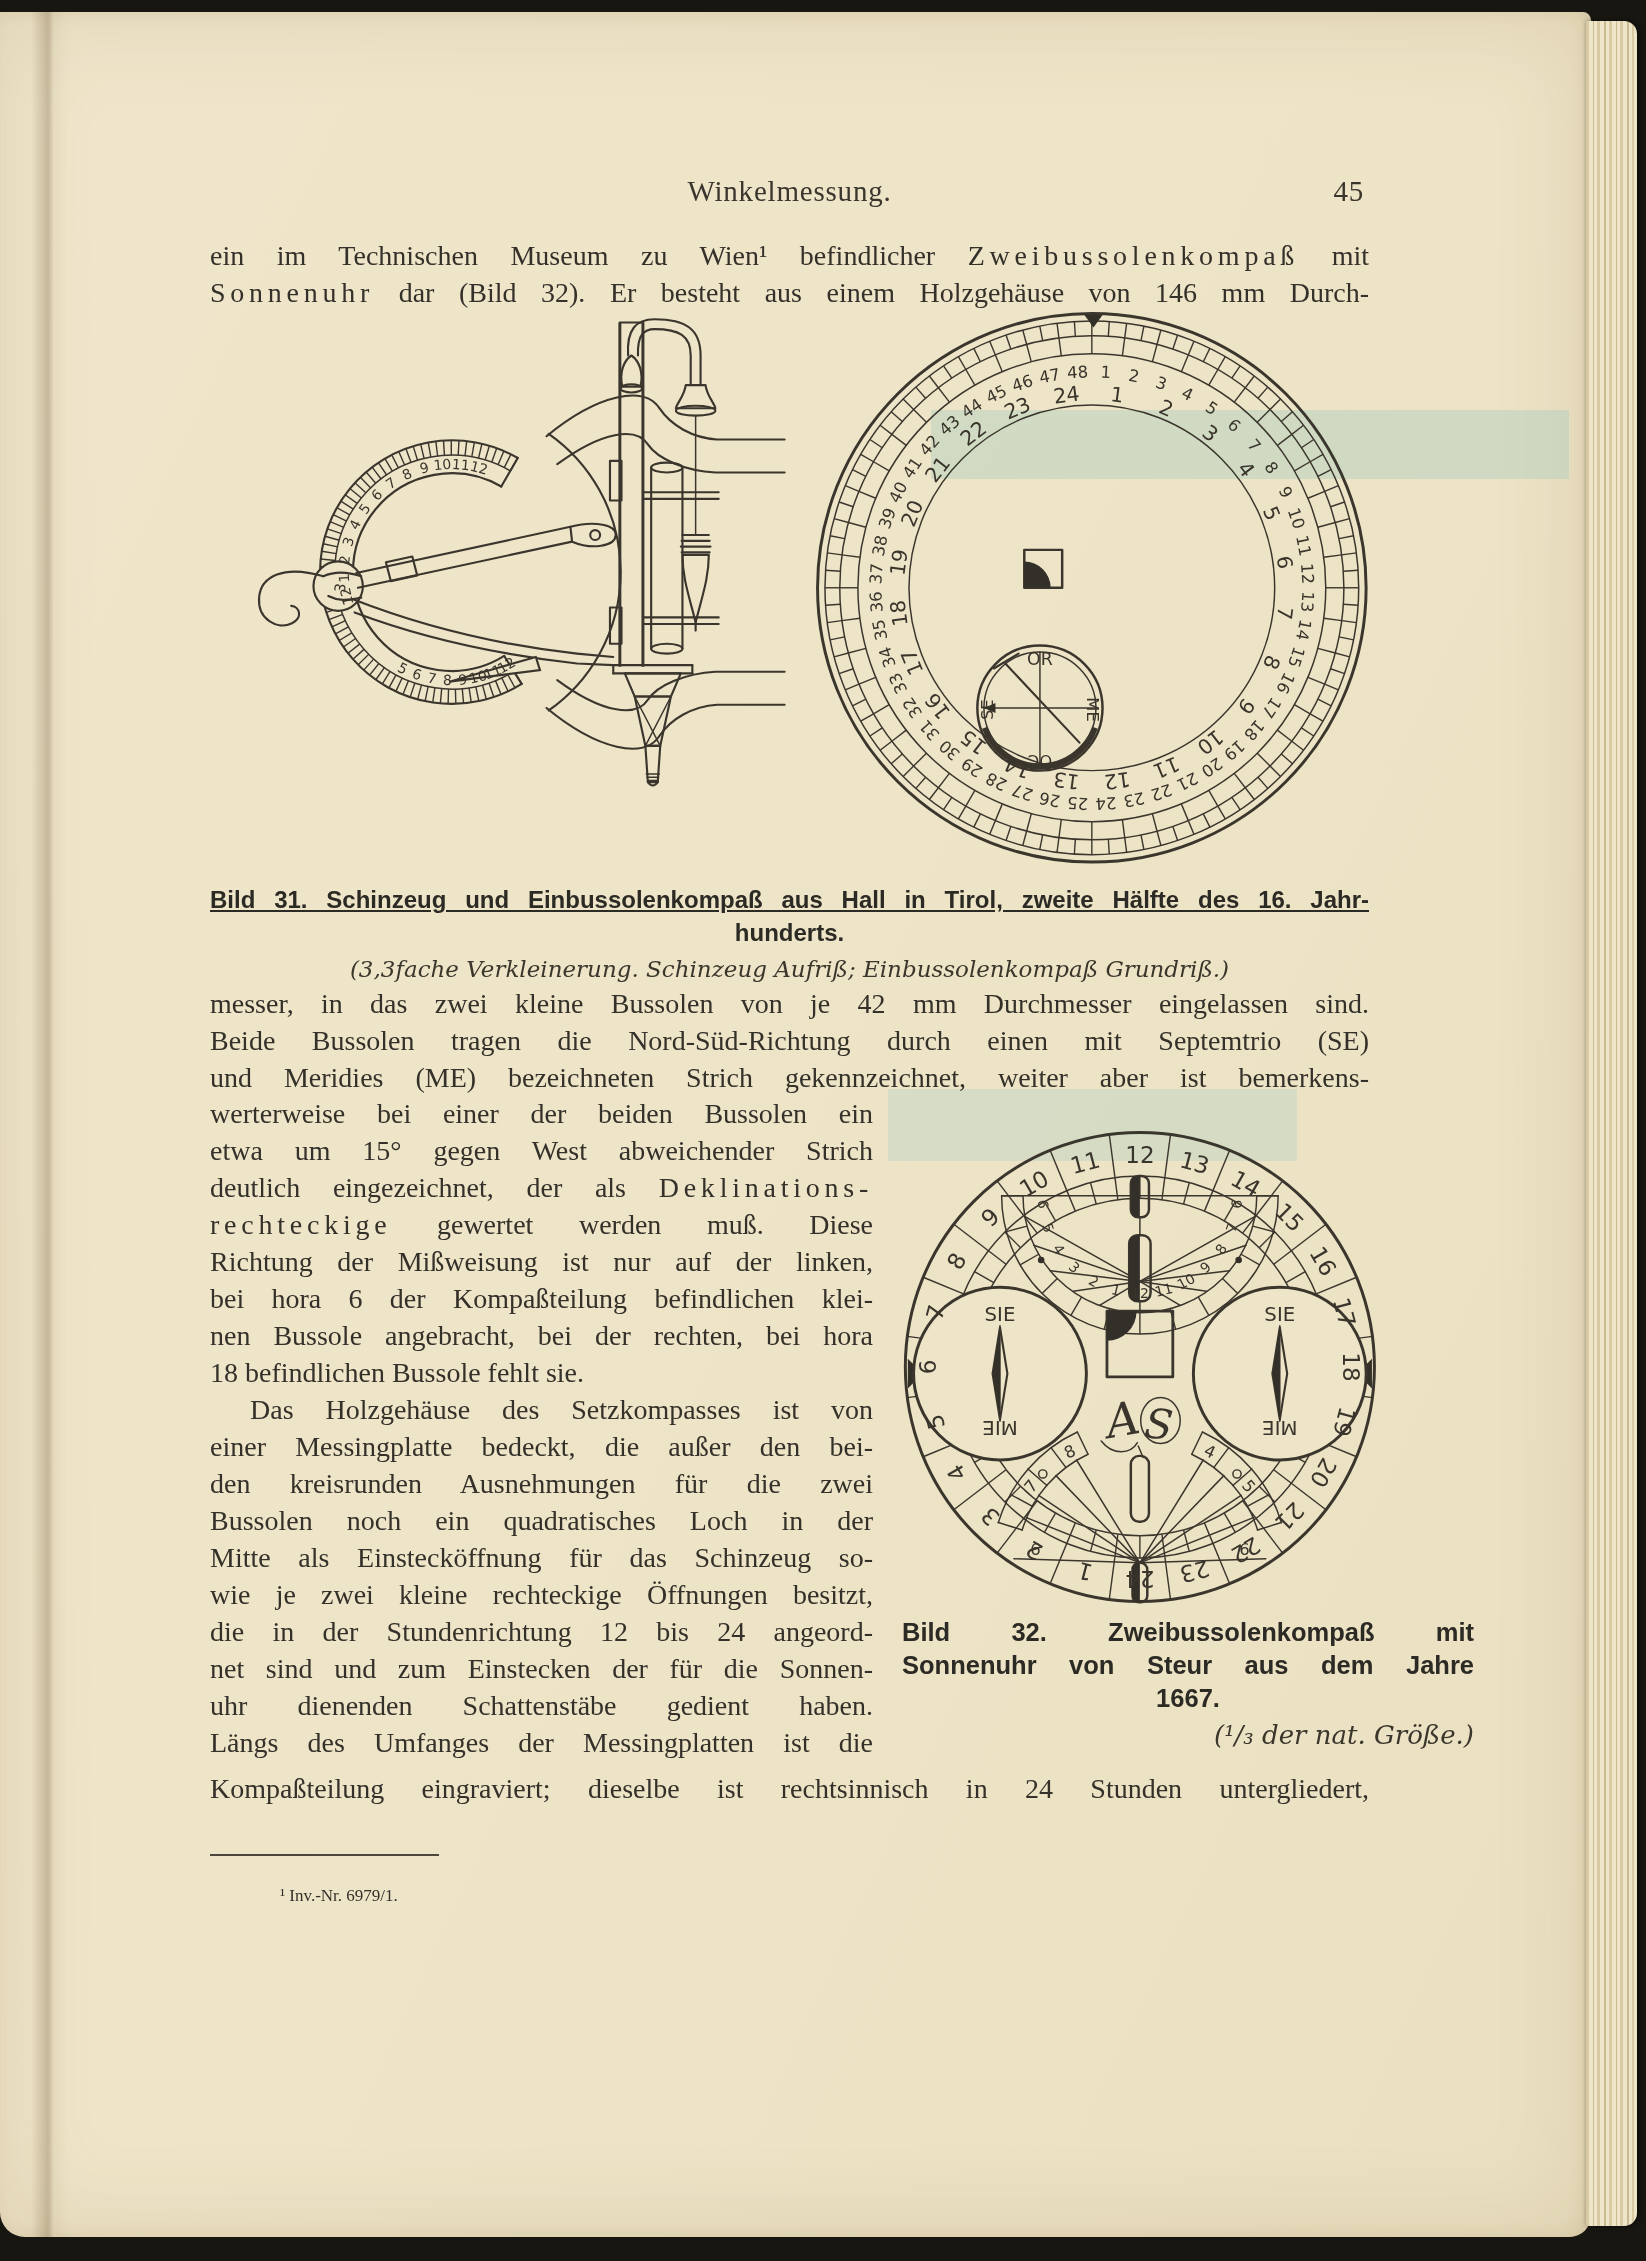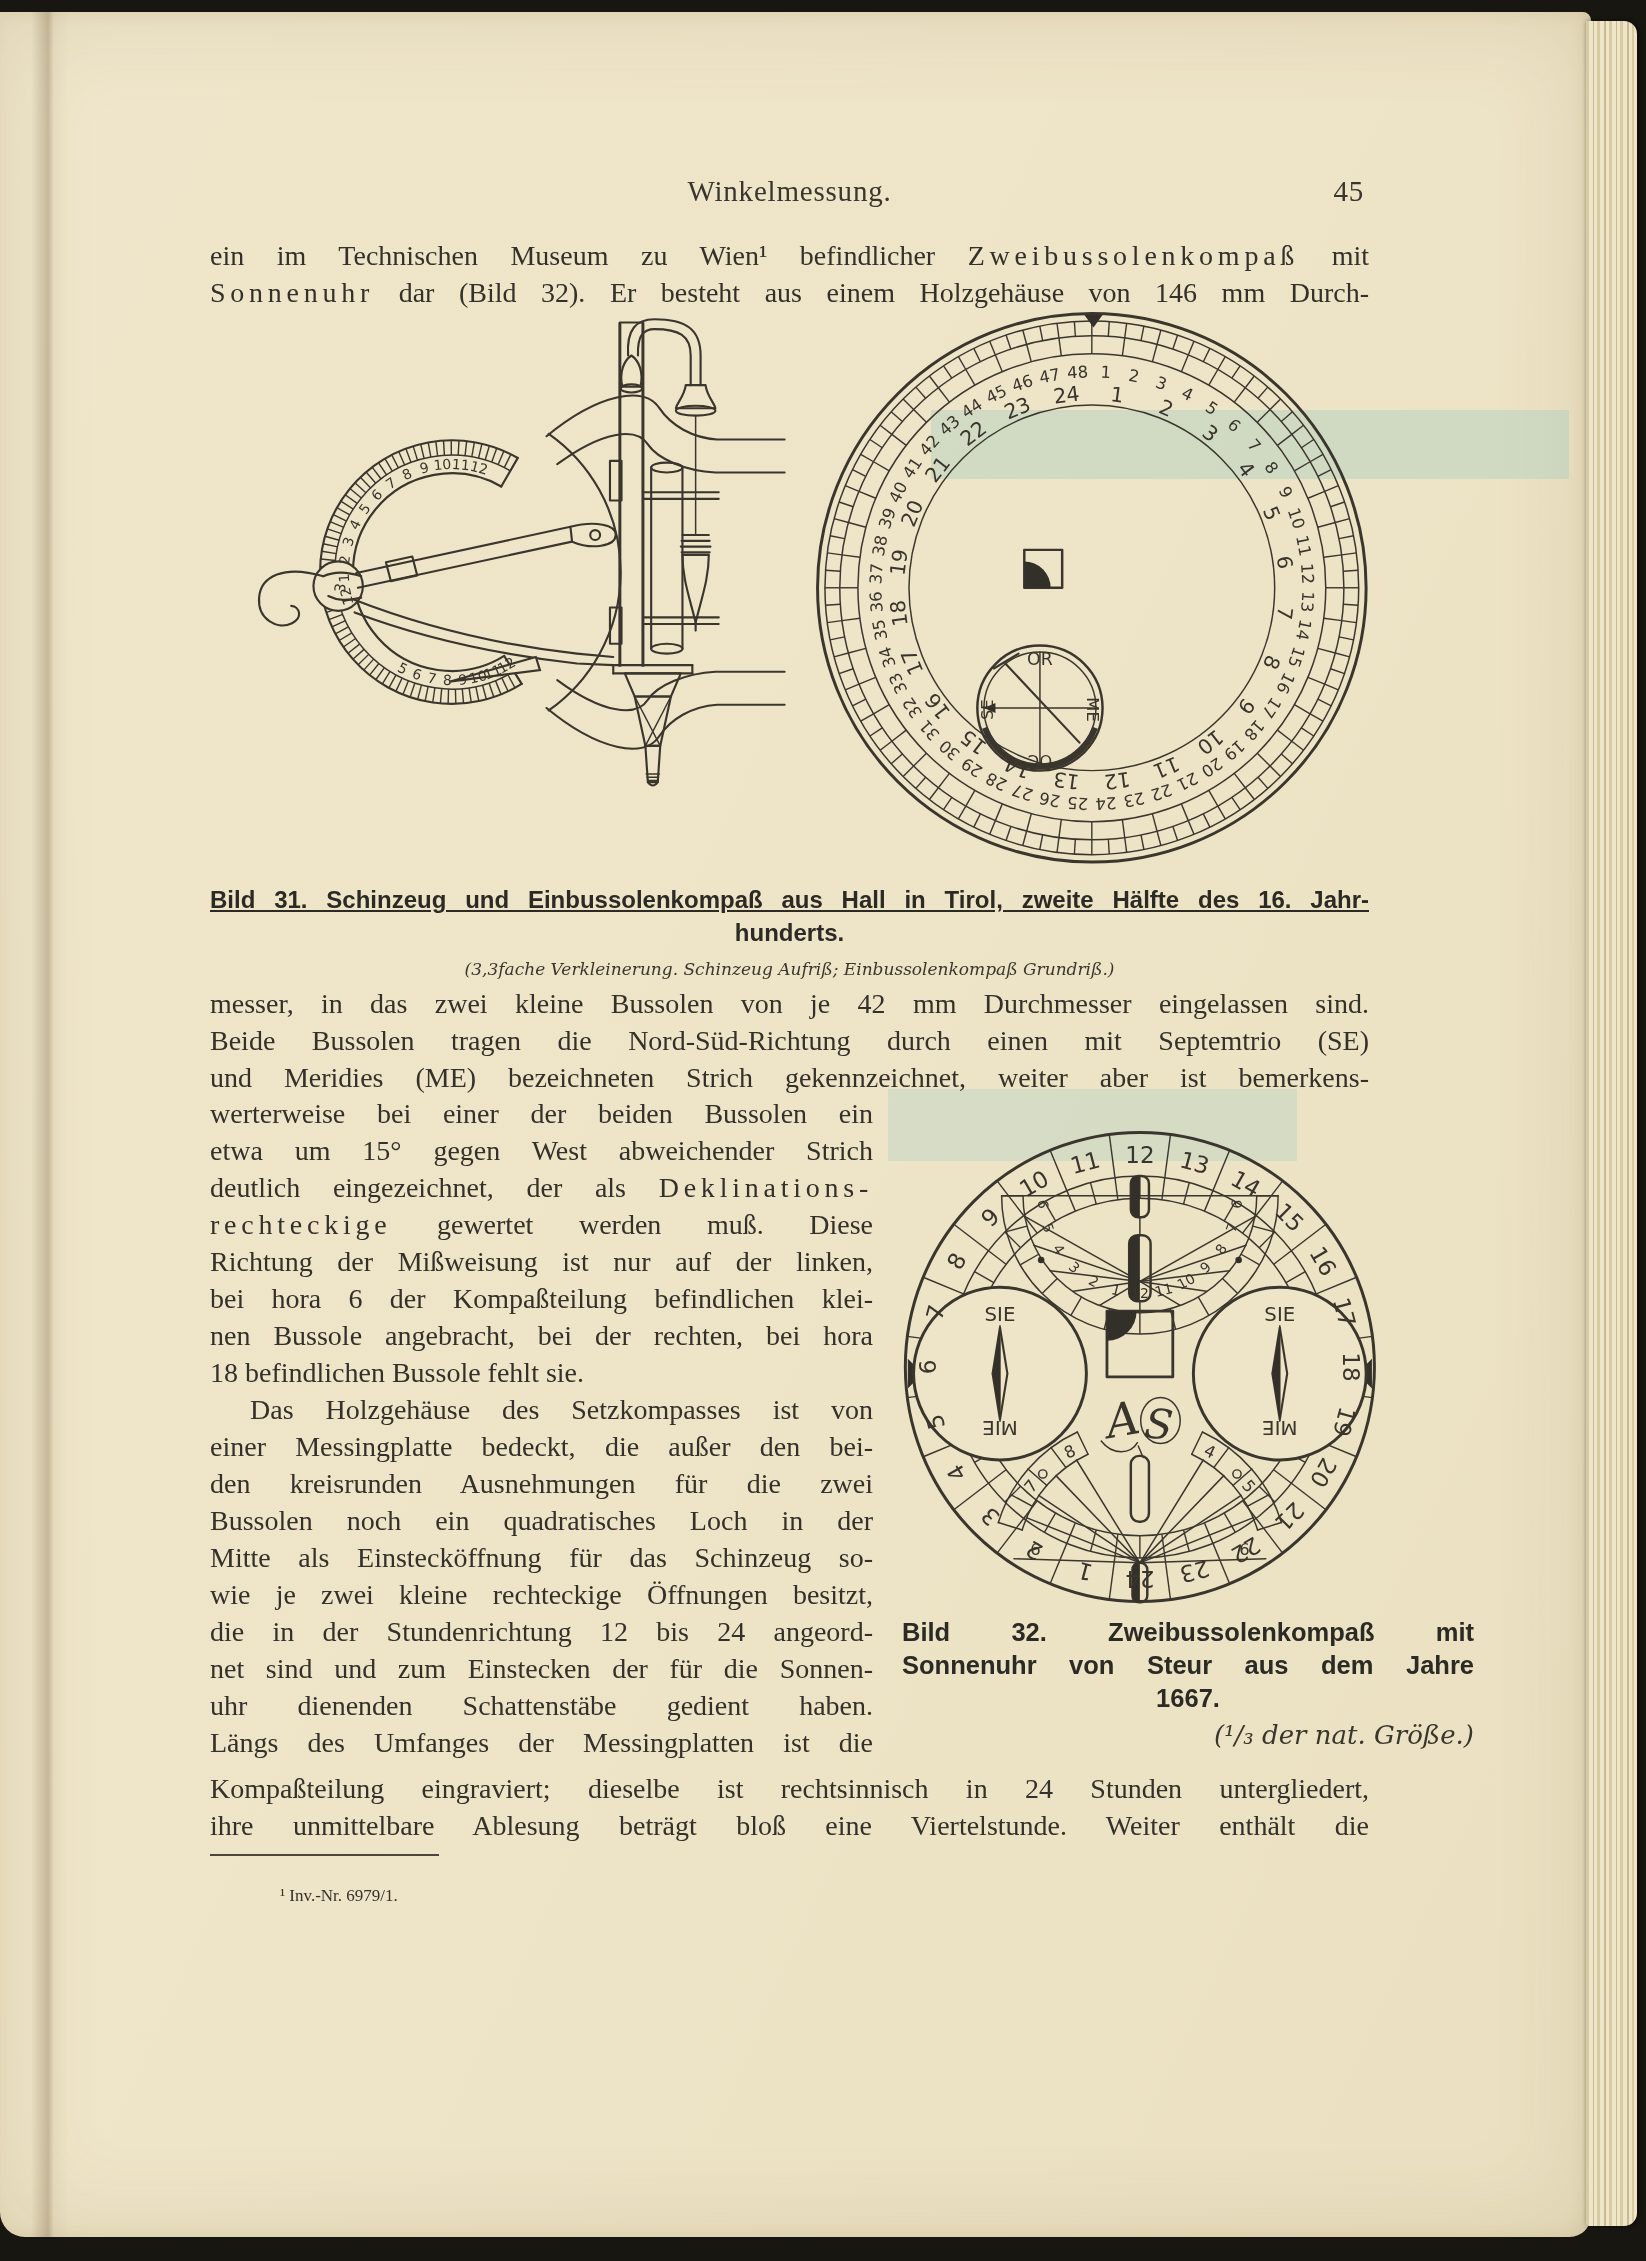--- a/index.html
+++ b/index.html
@@ -30,21 +30,21 @@
   .blk{position:absolute;}
   #para1{left:210px;top:237px;width:1159px;}
   #para2top{left:210px;top:985px;width:1159px;}
   #para2narrow{left:210px;top:1095px;width:663px;}
   #para2bottom{left:210px;top:1770px;width:1159px;}
 
   .cap31{left:210px;top:883px;width:1159px;color:#2c2a24;
         font-family:"Liberation Sans",sans-serif;font-weight:700;font-size:24px;line-height:33px;}
   .cap31 .c1{text-align:justify;text-align-last:justify;text-decoration:underline;}
   .cap31 .c2{text-align:center;}
-  .capital{font-family:"DejaVu Serif",serif;font-weight:400;font-style:italic;font-size:17px;
+  .capital{font-family:"DejaVu Serif",serif;font-weight:400;font-style:italic;font-size:23px;
         text-align:center;margin-top:4.1px;color:#3a362c;}
   .cap32{left:902px;top:1616px;width:572px;color:#2c2a24;
         font-family:"Liberation Sans",sans-serif;font-weight:700;font-size:25.5px;line-height:33px;}
   .cap32 .c1,.cap32 .c2{text-align:justify;text-align-last:justify;}
   .cap32 .c3{text-align:center;}
   .cap32 .capital{font-size:26px;text-align:right;}
 
   .fnrule{position:absolute;left:210px;top:1854px;width:229px;height:1.6px;background:#4c463c;}
   .footnote{position:absolute;left:280px;top:1886px;font-size:17px;color:#34302a;}
 
@@ -534,21 +534,20 @@
       <div class="line jf"><span>Bussolen noch ein quadratisches Loch in der</span></div>
       <div class="line jf"><span>Mitte als Einstecköffnung für das Schinzeug so-</span></div>
       <div class="line jf"><span>wie je zwei kleine rechteckige Öffnungen besitzt,</span></div>
       <div class="line jf"><span>die in der Stundenrichtung 12 bis 24 angeord-</span></div>
       <div class="line jf"><span>net sind und zum Einstecken der für die Sonnen-</span></div>
       <div class="line jf"><span>uhr dienenden Schattenstäbe gedient haben.</span></div>
       <div class="line jf"><span>Längs des Umfanges der Messingplatten ist die</span></div>
     </div>
   <div id="para2bottom" class="blk bodytext">
       <div class="line jf"><span>Kompaßteilung eingraviert; dieselbe ist rechtsinnisch in 24 Stunden untergliedert,</span></div>
-      <div class="line jf"><span>ihre unmittelbare Ablesung beträgt bloß eine Viertelstunde.  Weiter enthält die</span></div>
     </div>
 
   <svg style="left:893px;top:1120px;width:502px;height:494px" viewBox="1085 1360 610 600">
     <g>
       <circle class="inkthick" cx="1385" cy="1660" r="285"></circle>
       <circle class="ink thin" cx="1385" cy="1660" r="232"></circle>
       <circle class="ink thin" cx="1385" cy="1660" r="205"></circle>
       <g data-ticks="1385,1660,232,285,24,262.5,622.5">
           <line x1="1354.7179234049481" y1="1890.015207838724" x2="1347.8000352172853" y2="1942.5617854915358"></line>
           <line x1="1415.282076595052" y1="1890.015207838724" x2="1422.199964782715" y2="1942.5617854915358"></line>

